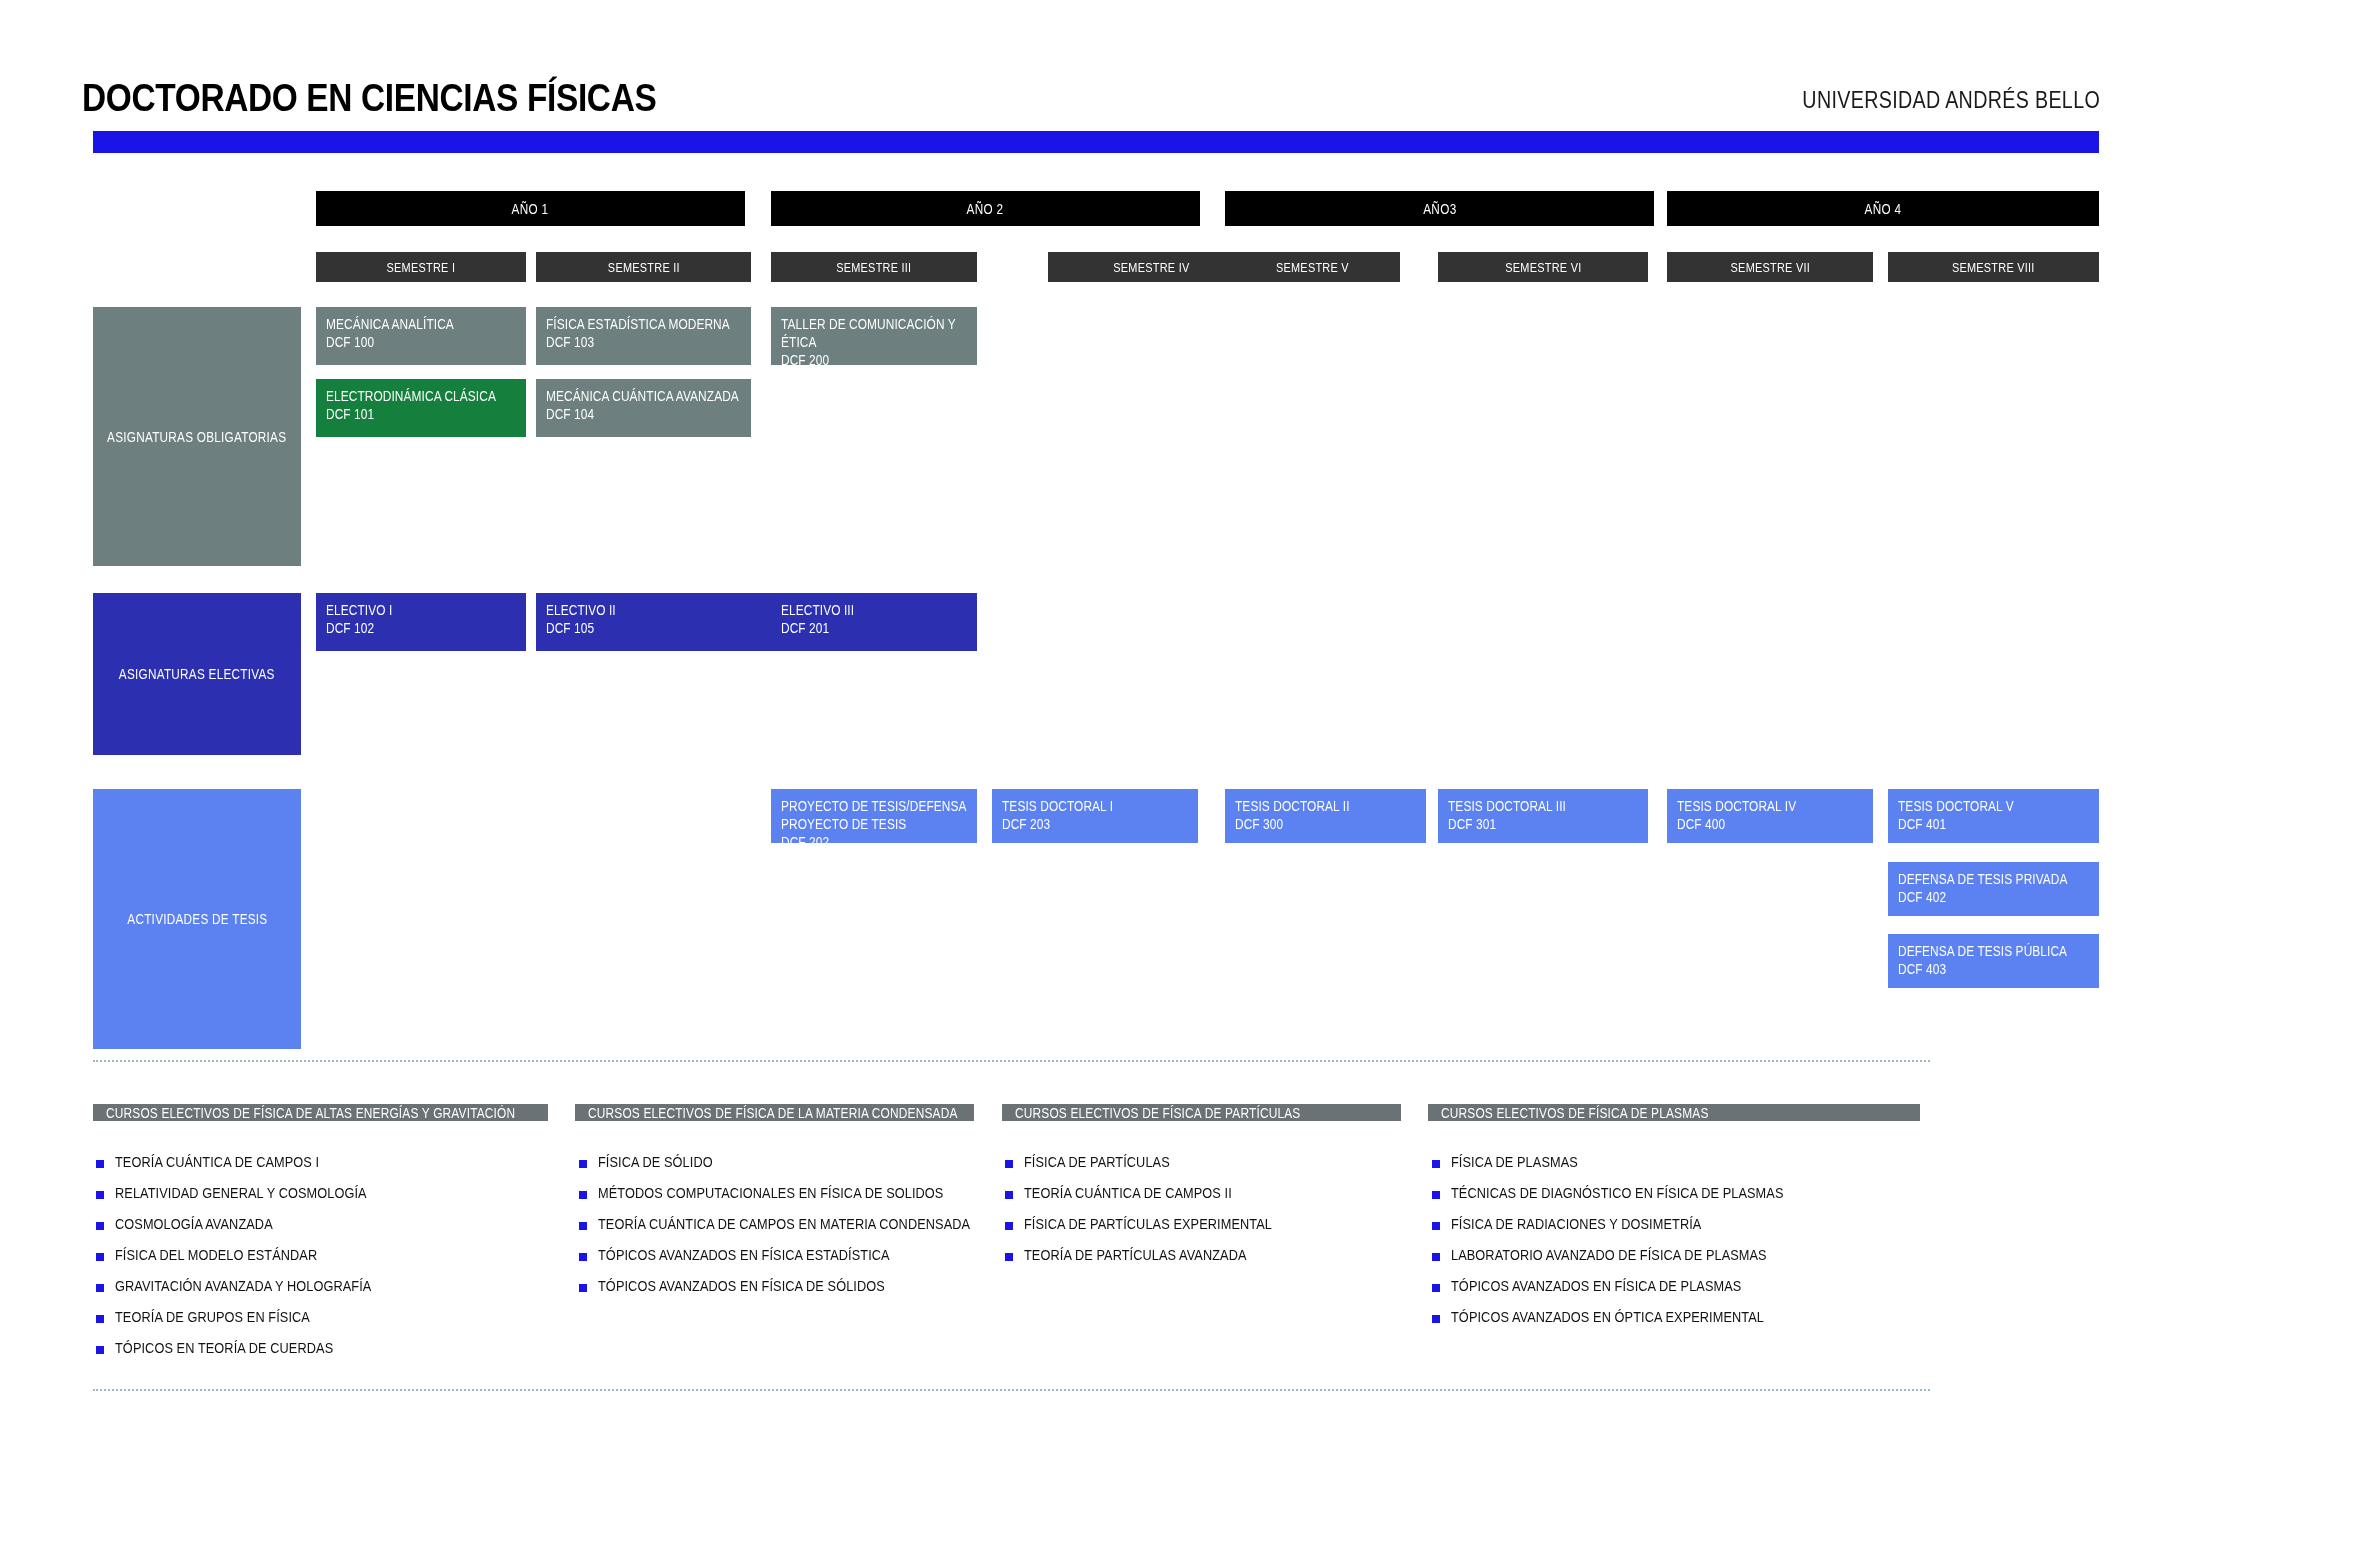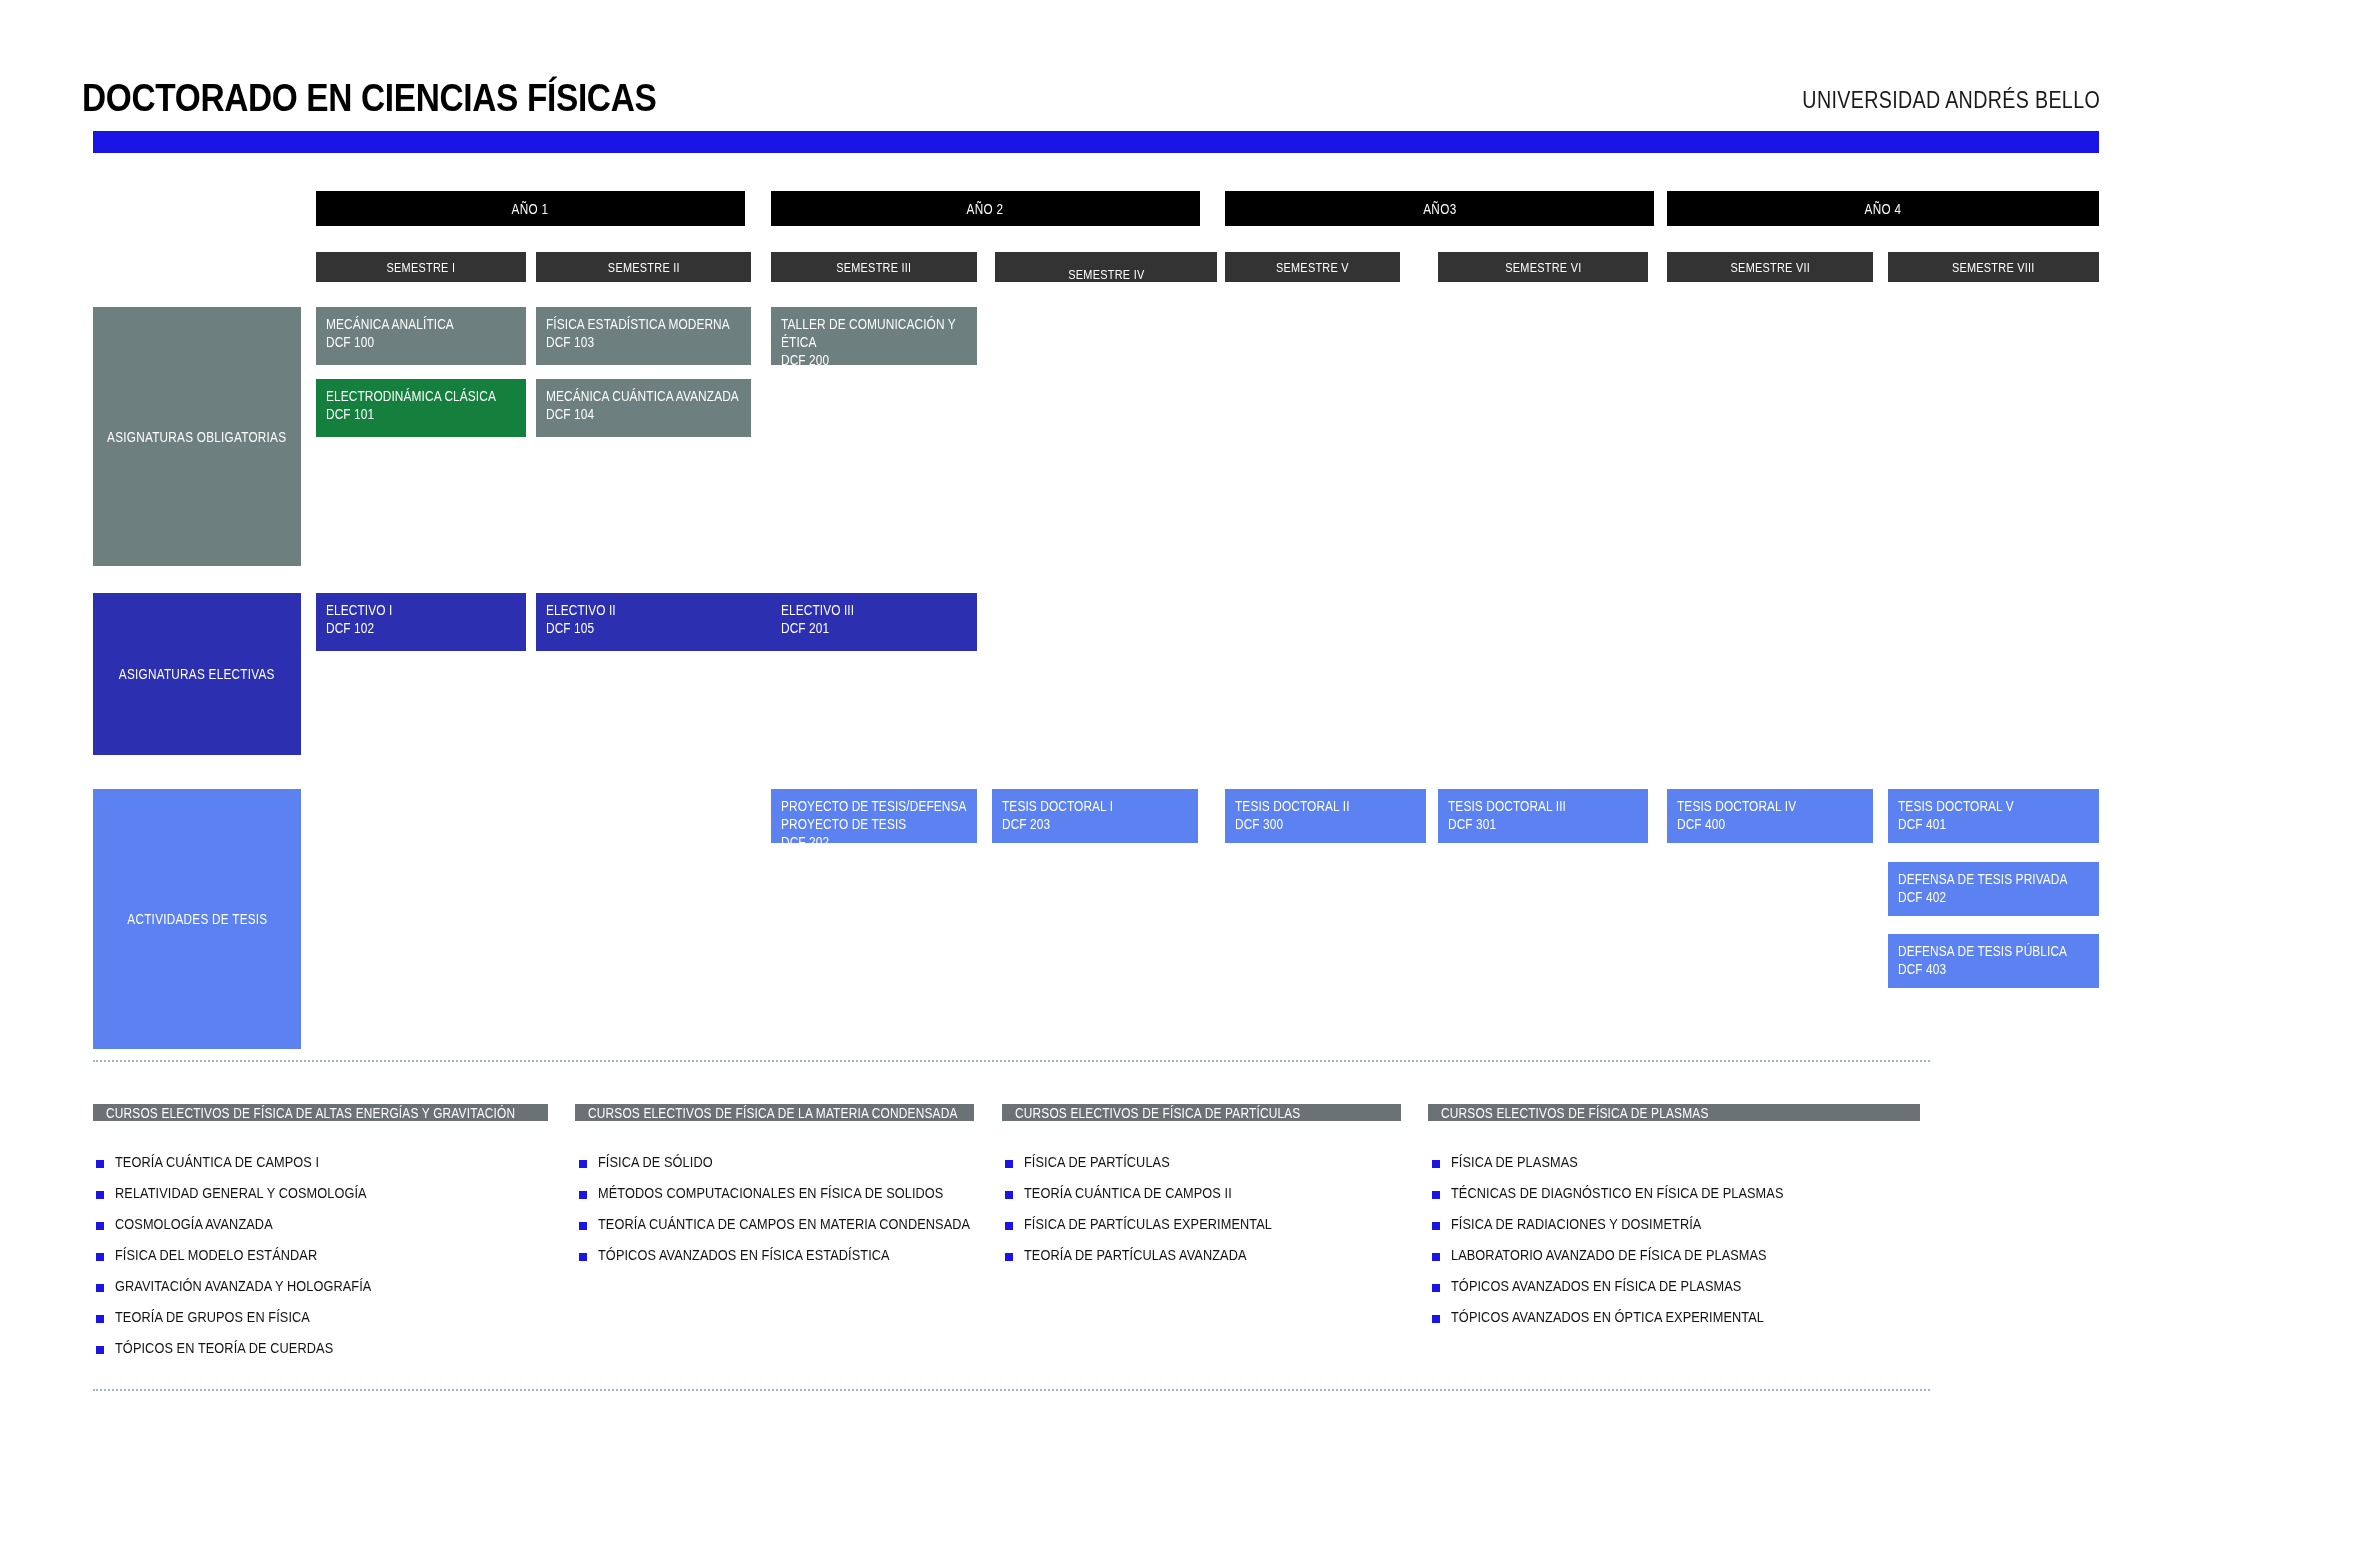--- a/index.html
+++ b/index.html
@@ -100,21 +100,21 @@
 <div id="semester-bars">
     <div class="abs sem-bar" style="left: 316px; top: 252px; width: 210px;">
       <span>SEMESTRE I</span>
     </div>
     <div class="abs sem-bar" style="left: 536px; top: 252px; width: 215px;">
       <span>SEMESTRE II</span>
     </div>
     <div class="abs sem-bar" style="left: 771px; top: 252px; width: 206px;">
       <span>SEMESTRE III</span>
     </div>
-    <div class="abs sem-bar" style="left: 995px; top: 252px; width: 222px; align-items: flex-end;">
+    <div class="abs sem-bar" style="left: 1048px; top: 252px; width: 206px;">
       <span>SEMESTRE IV</span>
     </div>
     <div class="abs sem-bar" style="left: 1225px; top: 252px; width: 175px;">
       <span>SEMESTRE V</span>
     </div>
     <div class="abs sem-bar" style="left: 1438px; top: 252px; width: 210px;">
       <span>SEMESTRE VI</span>
     </div>
     <div class="abs sem-bar" style="left: 1667px; top: 252px; width: 206px;">
       <span>SEMESTRE VII</span>
@@ -282,20 +282,24 @@
         <span class="txt">MÉTODOS COMPUTACIONALES EN FÍSICA DE SOLIDOS</span>
       </li>
       <li>
         <span class="bullet" style="background: rgb(26, 20, 230);"></span>
         <span class="txt"> TEORÍA CUÁNTICA DE CAMPOS EN MATERIA CONDENSADA</span>
       </li>
       <li>
         <span class="bullet" style="background: rgb(26, 20, 230);"></span>
         <span class="txt">TÓPICOS AVANZADOS EN FÍSICA ESTADÍSTICA</span>
       </li>
+      <li>
+        <span class="bullet" style="background: rgb(26, 20, 230);"></span>
+        <span class="txt"> TÓPICOS AVANZADOS EN FÍSICA DE SÓLIDOS</span>
+      </li>
     </ul>
     <div class="abs elective-head" style="left: 1002px; top: 1104px; width: 399px; background: rgb(107, 114, 117);">
       <span>CURSOS ELECTIVOS DE FÍSICA DE PARTÍCULAS</span>
     </div>
     <ul class="abs elective-list" style="left: 1005px; top: 1153px; width: 584px;">
       <li>
         <span class="bullet" style="background: rgb(26, 20, 230);"></span>
         <span class="txt"> FÍSICA DE PARTÍCULAS</span>
       </li>
       <li>

